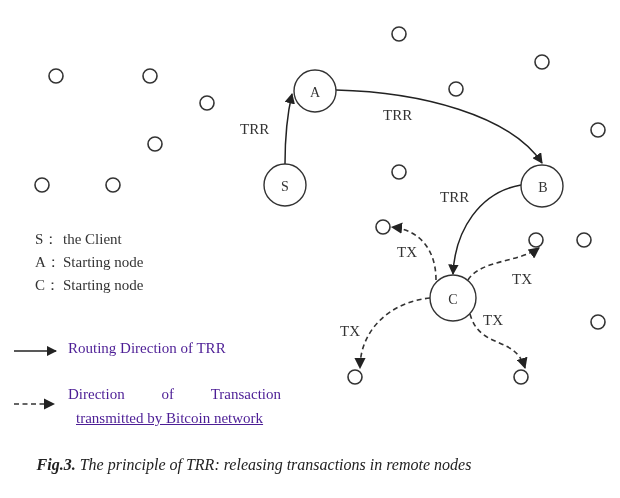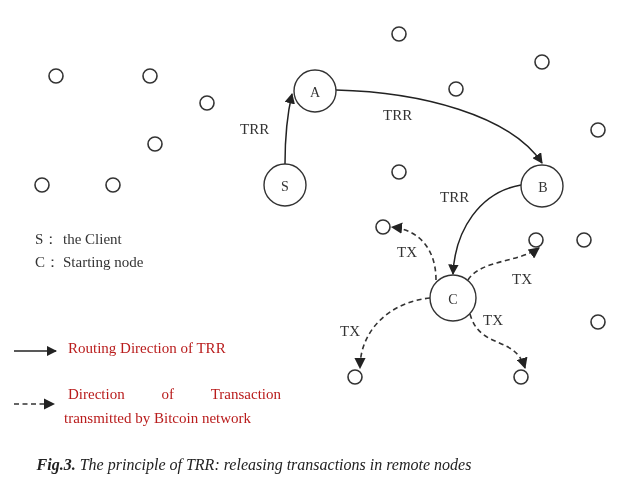--- a/index.html
+++ b/index.html
@@ -8,21 +8,21 @@
   .node-small { fill: #fff; stroke: #333; stroke-width: 1.6; }
   .node-big { fill: #fff; stroke: #333; stroke-width: 1.4; }
   .node-label { font-family: "Liberation Serif", serif; font-size: 14px; fill: #333; text-anchor: middle; dominant-baseline: central; }
   .edge-solid { fill: none; stroke: #222; stroke-width: 1.5; }
   .edge-dash { fill: none; stroke: #333; stroke-width: 1.6; stroke-dasharray: 5 3.5; }
   .edge-label { font-family: "Liberation Serif", serif; font-size: 15px; fill: #333; }
   .legend { position: absolute; font-size: 15px; color: #333; line-height: 23px; }
   .legend-key { position: absolute; left: 26px; top: 228px; }
   .legend-key div { white-space: nowrap; margin-left: 9px; }
   .legend-key .k { display: inline-block; width: 28px; }
-  .legend-arrow-text { position: absolute; font-size: 15px; color: #b91c1c; }
+  .legend-arrow-text { position: absolute; font-size: 15px; color: #4c1d95; }
   .caption { position: absolute; left: 0; width: 508px; top: 456px; text-align: center; font-style: italic; font-size: 16px; color: #222; }
   .caption b { font-weight: bold; }
 </style>
 </head>
 <body>
 
 <svg id="diagram" width="620" height="498" viewBox="0 0 620 498">
   <defs>
     <marker id="arrow" viewBox="0 0 10 10" refX="9" refY="5" markerWidth="7" markerHeight="7" orient="auto-start-reverse">
       <path d="M0,0 L10,5 L0,10 z" fill="#222"></path>
@@ -82,25 +82,26 @@
   <text class="edge-label" x="512" y="284">TX</text>
   <text class="edge-label" x="340" y="336">TX</text>
   <text class="edge-label" x="483" y="325">TX</text>
 
   <line class="edge-solid" x1="14" y1="351" x2="56" y2="351" marker-end="url(#arrow)"></line>
   <line class="edge-dash" x1="14" y1="404" x2="54" y2="404" stroke-dasharray="4 4" marker-end="url(#arrow)"></line>
 </svg>
 
 <div class="legend legend-key">
   <div><span class="k">S：</span><span>the Client</span></div>
+  <div><span class="k">A：</span><span>Starting node</span></div>
   <div><span class="k">C：</span><span>Starting node</span></div>
 </div>
 
 <div class="legend-arrow-text" style="left:68px; top:340px;">Routing Direction of TRR</div>
 
 <div class="legend-arrow-text" style="left:68px; top:386px; width:213px; display:flex; justify-content:space-between;">
   <span>Direction</span>
   <span>of</span>
   <span>Transaction</span>
 </div>
-<div class="legend-arrow-text" style="left:64px; top:410px;">transmitted by Bitcoin network</div>
+<div class="legend-arrow-text" style="left:76px; top:410px;text-decoration:underline;">transmitted by Bitcoin network</div>
 
 <div class="caption"><b>Fig.3.</b><span> The principle of TRR: releasing transactions in remote nodes</span></div>
 
 </body></html>

